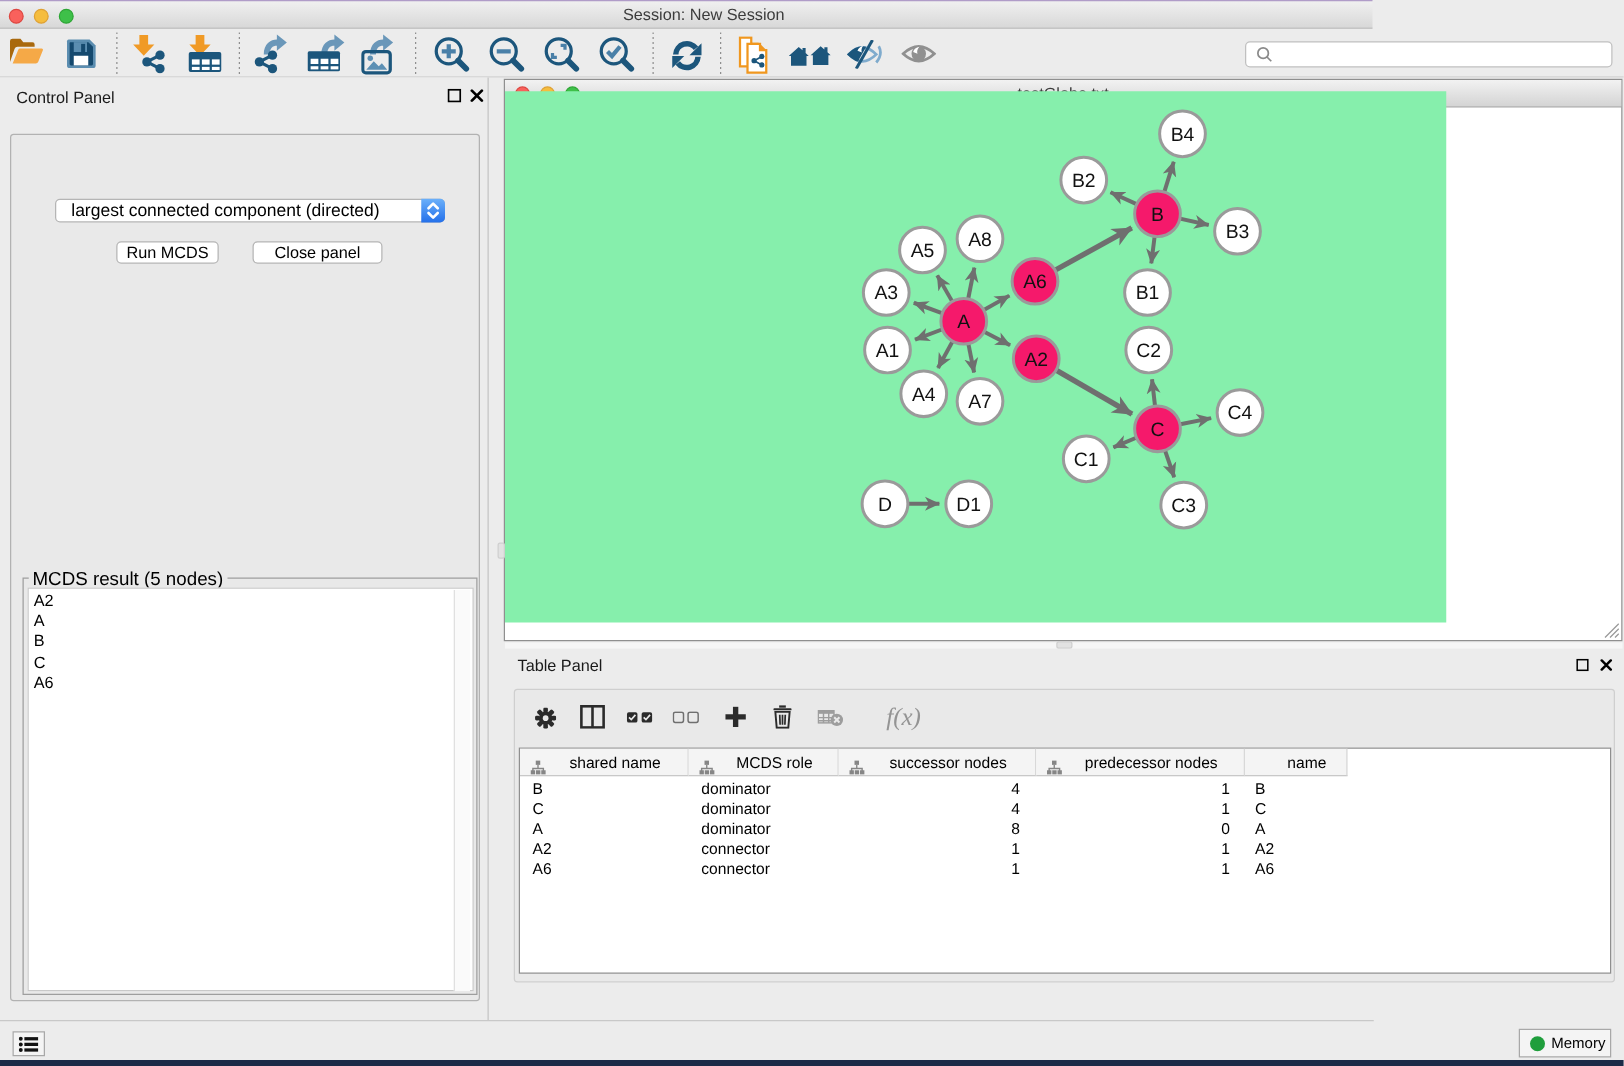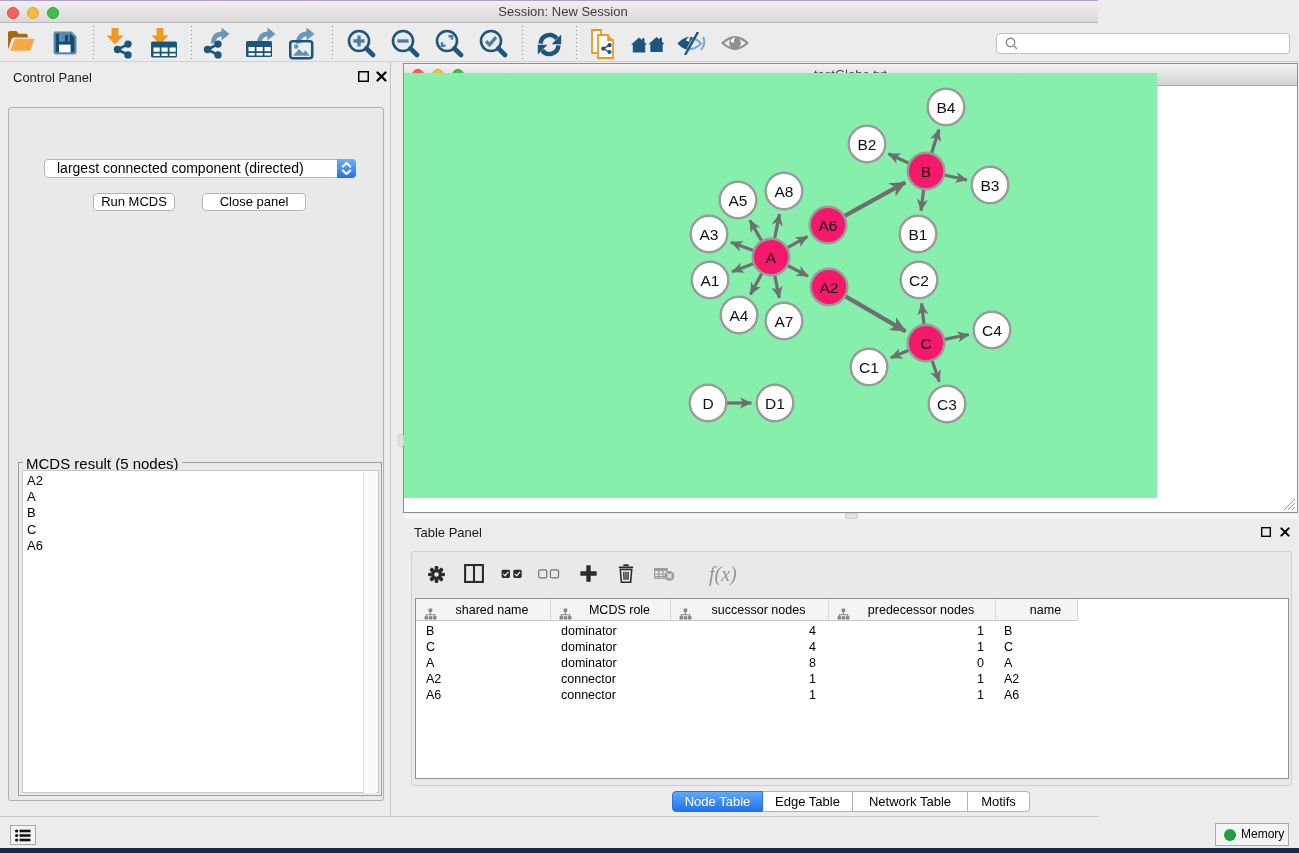--- a/index.html
+++ b/index.html
@@ -435,26 +435,20 @@
       <div class="td" style="left:255px;top:72px;width:145px;text-align:right">1</div>
       <div class="td" style="left:413px;top:72px;width:155px;text-align:right">1</div>
       <div class="td" style="left:588px;top:72px">A2</div>
       <div class="td" style="left:10px;top:88px">A6</div>
       <div class="td" style="left:145px;top:88px">connector</div>
       <div class="td" style="left:255px;top:88px;width:145px;text-align:right">1</div>
       <div class="td" style="left:413px;top:88px;width:155px;text-align:right">1</div>
       <div class="td" style="left:588px;top:88px">A6</div>
     </div>
   </div>
-  <div id="btabs">
-    <div class="btab first sel" style="width:91px">Node Table</div>
-    <div class="btab" style="width:90px">Edge Table</div>
-    <div class="btab" style="width:115px">Network Table</div>
-    <div class="btab last" style="width:62px">Motifs</div>
-  </div>
 </div>
 <div class="abs" id="statusbar">
   <div id="hambtn">
       <svg width="16" height="13" viewBox="0 0 16 13" style="position:absolute;left:4px;top:3px">
         <circle cx="1.6" cy="2" r="1.6" fill="#111"></circle>
         <circle cx="1.6" cy="6.5" r="1.6" fill="#111"></circle>
         <circle cx="1.6" cy="11" r="1.6" fill="#111"></circle>
         <rect x="4.5" y="0.7" width="11" height="2.6" fill="#111"></rect>
         <rect x="4.5" y="5.2" width="11" height="2.6" fill="#111"></rect>
         <rect x="4.5" y="9.7" width="11" height="2.6" fill="#111"></rect>

